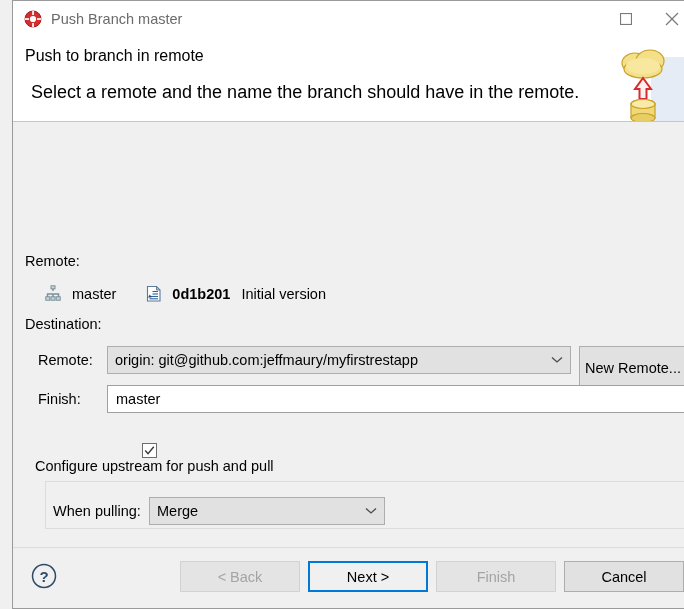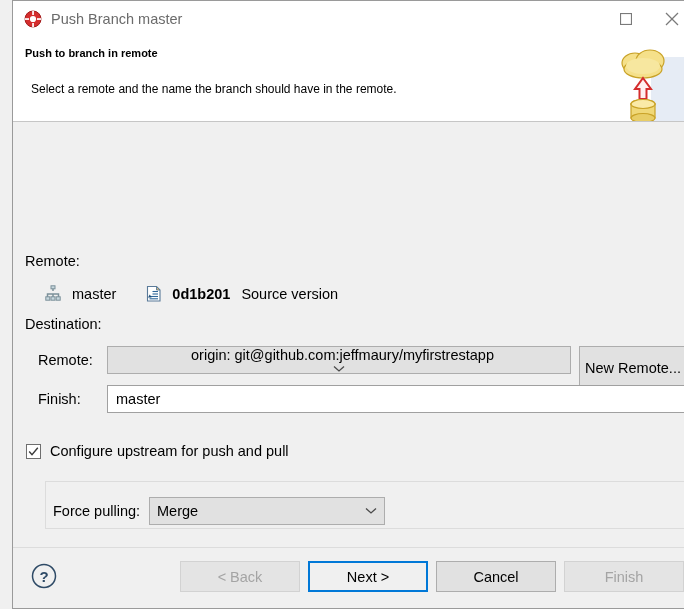--- a/index.html
+++ b/index.html
@@ -73,29 +73,29 @@
     height: 85px;
     flex: 0 0 auto;
     position: relative;
     border-bottom: 1px solid #c6c6c6;
     box-sizing: border-box;
   }
   .header-title {
     position: absolute;
     left: 12px;
     top: 10px;
-    font-size: 11px;
-    font-weight: bold;
+    font-size: 16px;
+    font-weight: normal;
     color: #000000;
   }
   .header-subtitle {
     position: absolute;
     left: 18px;
     top: 45px;
-    font-size: 12px;
+    font-size: 18px;
     color: #000000;
   }
   .header-graphic {
     position: absolute;
     right: 6px;
     top: 0px;
     width: 84px;
     height: 84px;
   }
 
@@ -142,21 +142,21 @@
     overflow: hidden;
   }
   .combo .combo-arrow {
     width: 26px;
     display: flex;
     align-items: center;
     justify-content: center;
     flex: 0 0 auto;
   }
 
-  #remote-combo { left: 94px; top: 224px; width: 464px; height: 28px; flex-direction: column; }
+  #remote-combo { left: 94px; top: 224px; width: 464px; height: 28px; }
 
   .push-button {
     position: absolute;
     box-sizing: border-box;
     background: #e1e1e1;
     border: 1px solid #adadad;
     font-size: 14.5px;
     color: #000000;
     display: flex;
     align-items: center;
@@ -190,21 +190,21 @@
     box-sizing: border-box;
     border: 1px solid #6e6e6e;
     background: #ffffff;
     display: flex;
     align-items: center;
     justify-content: center;
     flex: 0 0 auto;
   }
   .check-row .cb-label { margin-left: 9px; white-space: nowrap; }
 
-  #upstream-row { left: 13px; top: 321px; }
+  #upstream-row { left: 13px; top: 321px; flex-direction: column; }
   #force-row    { left: 13px; top: 432px; }
 
   
   .groupbox {
     position: absolute;
     left: 32px;
     top: 359px;
     width: 640px;
     height: 48px;
     box-sizing: border-box;
@@ -359,21 +359,21 @@
           <g stroke="#2f6699" stroke-width="1.1">
             <line x1="7.5" y1="6.5" x2="13" y2="6.5"></line>
             <line x1="7.5" y1="9" x2="13" y2="9"></line>
             <line x1="4.5" y1="11.5" x2="13" y2="11.5"></line>
             <line x1="4.5" y1="13.8" x2="13" y2="13.8"></line>
           </g>
           <path d="M4.8 9.5 L3 12.5 h3.6 z" fill="#1f4e79"></path>
         </svg>
       </span>
       <span class="label commit-id">0d1b201</span>
-      <span class="label commit-msg">Source version</span>
+      <span class="label commit-msg">Initial version</span>
     </div>
 
     <div class="label dest-label">Destination:</div>
 
     <div class="label remote-label">Remote:</div>
 
     <div class="combo" id="remote-combo">
       <span class="combo-text">origin: git@github.com:jeffmaury/myfirstrestapp</span>
       <span class="combo-arrow">
         <svg width="12" height="8" viewBox="0 0 12 8">
@@ -390,21 +390,21 @@
     <div class="check-row" id="upstream-row">
       <span class="checkbox">
         <svg width="11" height="11" viewBox="0 0 11 11">
           <polyline points="1.2,5.5 4,8.6 9.8,1.8" fill="none" stroke="#3a3a3a" stroke-width="1.4"></polyline>
         </svg>
       </span>
       <span class="label cb-label">Configure upstream for push and pull</span>
     </div>
 
     <div class="groupbox"></div>
-    <div class="label whenpull-label">Force pulling:</div>
+    <div class="label whenpull-label">When pulling:</div>
     <div class="combo" id="pull-mode-combo">
       <span class="combo-text">Merge</span>
       <span class="combo-arrow">
         <svg width="12" height="8" viewBox="0 0 12 8">
           <polyline points="1,1.5 6,6 11,1.5" fill="none" stroke="#4a4a4a" stroke-width="1.3"></polyline>
         </svg>
       </span>
     </div>
 
     <div class="check-row" id="force-row">
@@ -421,18 +421,18 @@
   <div class="buttonbar">
     <div class="help-icon">
       <svg width="28" height="28" viewBox="0 0 28 28">
         <circle cx="14" cy="14" r="11.5" fill="none" stroke="#2e4a66" stroke-width="1.5"></circle>
         <text x="14" y="19.5" text-anchor="middle" font-family="Liberation Sans, sans-serif" font-size="15" font-weight="bold" fill="#2e4a66">?</text>
       </svg>
     </div>
     <div class="btnrow">
       <div class="dlg-btn disabled">&lt; Back</div>
       <div class="dlg-btn default">Next &gt;</div>
+      <div class="dlg-btn disabled">Finish</div>
       <div class="dlg-btn">Cancel</div>
-      <div class="dlg-btn disabled">Finish</div>
     </div>
   </div>
 
 </div>
 
 </body></html>

